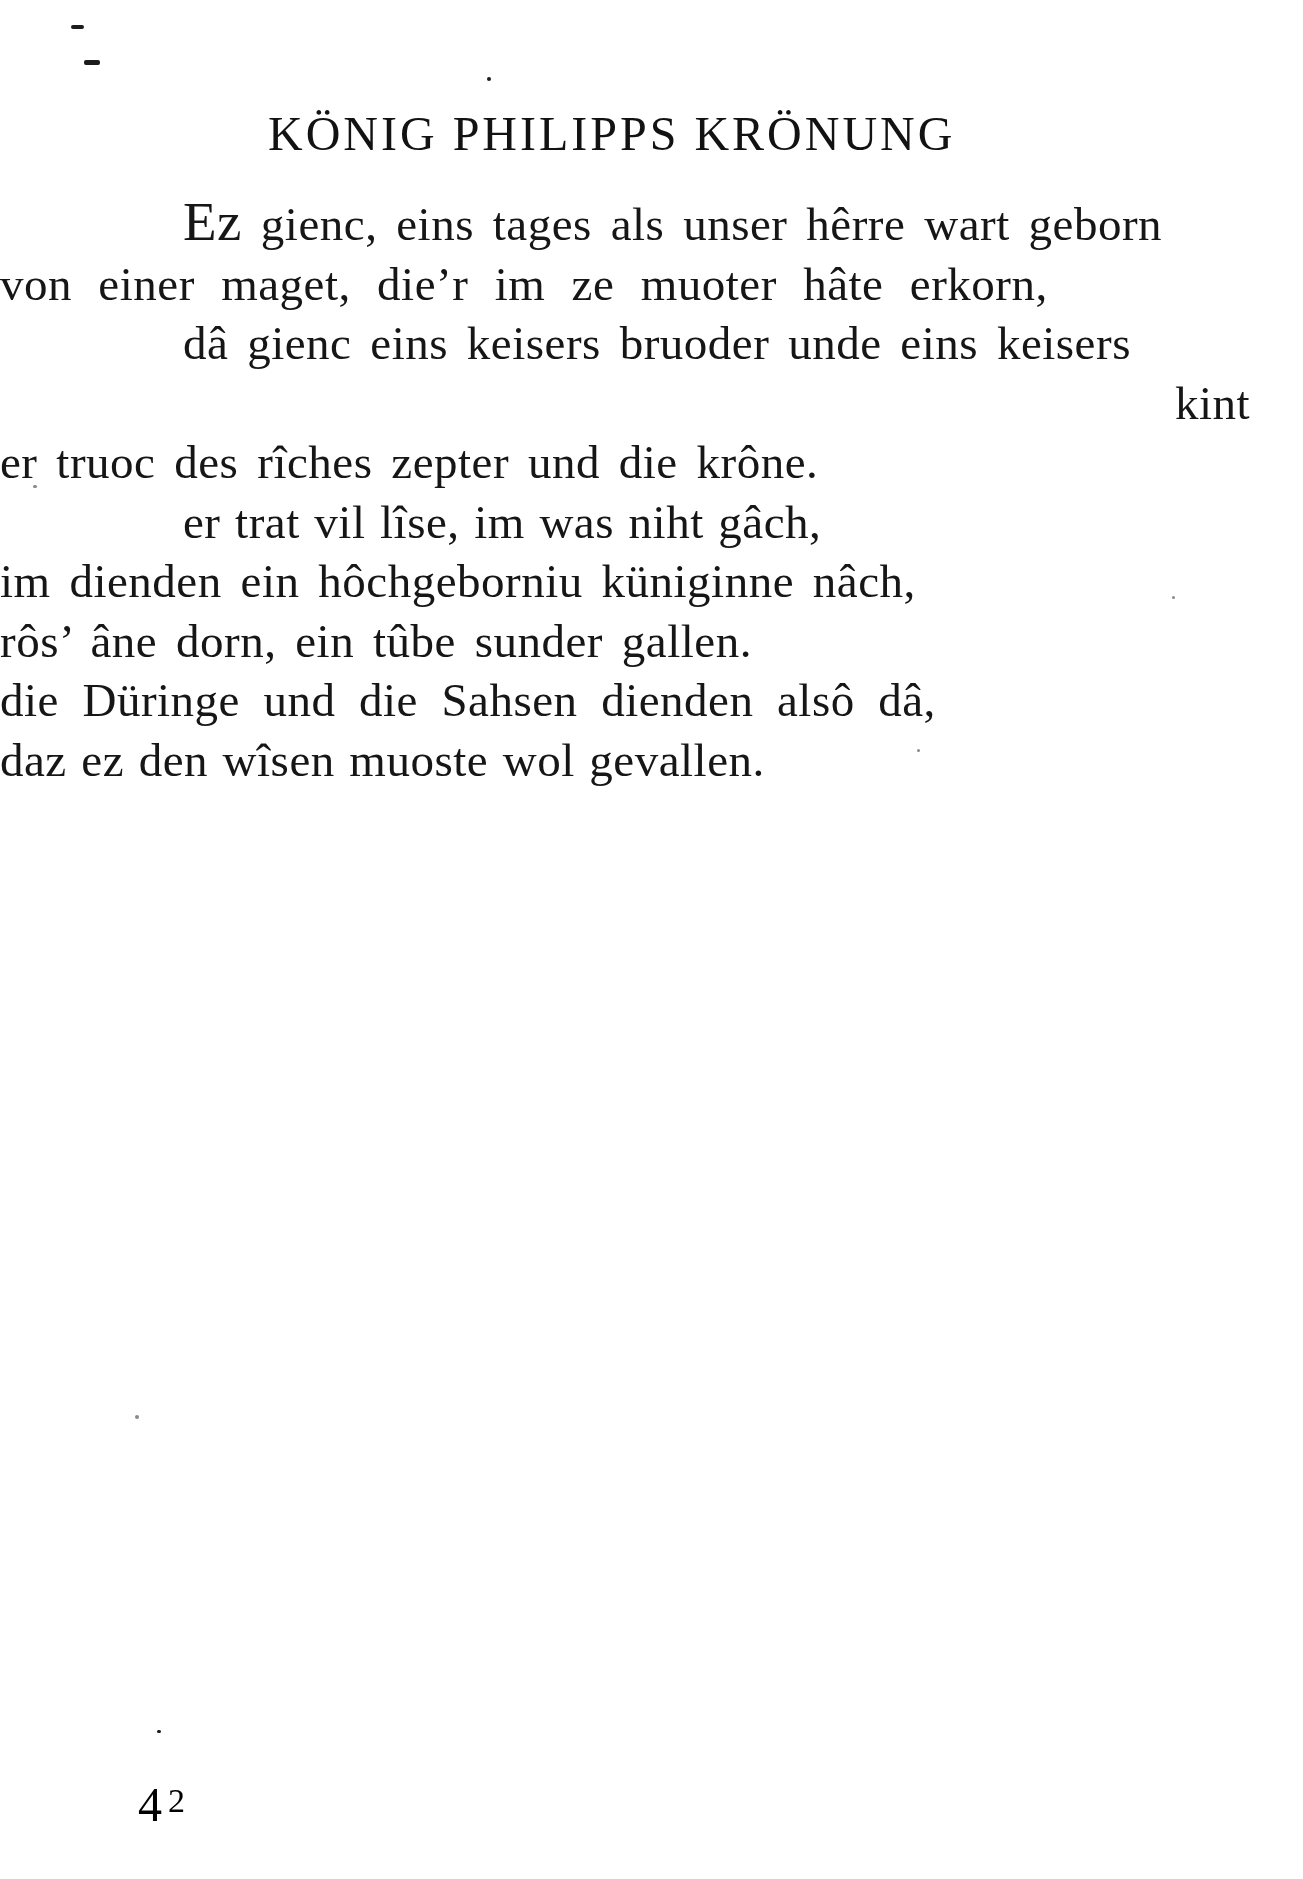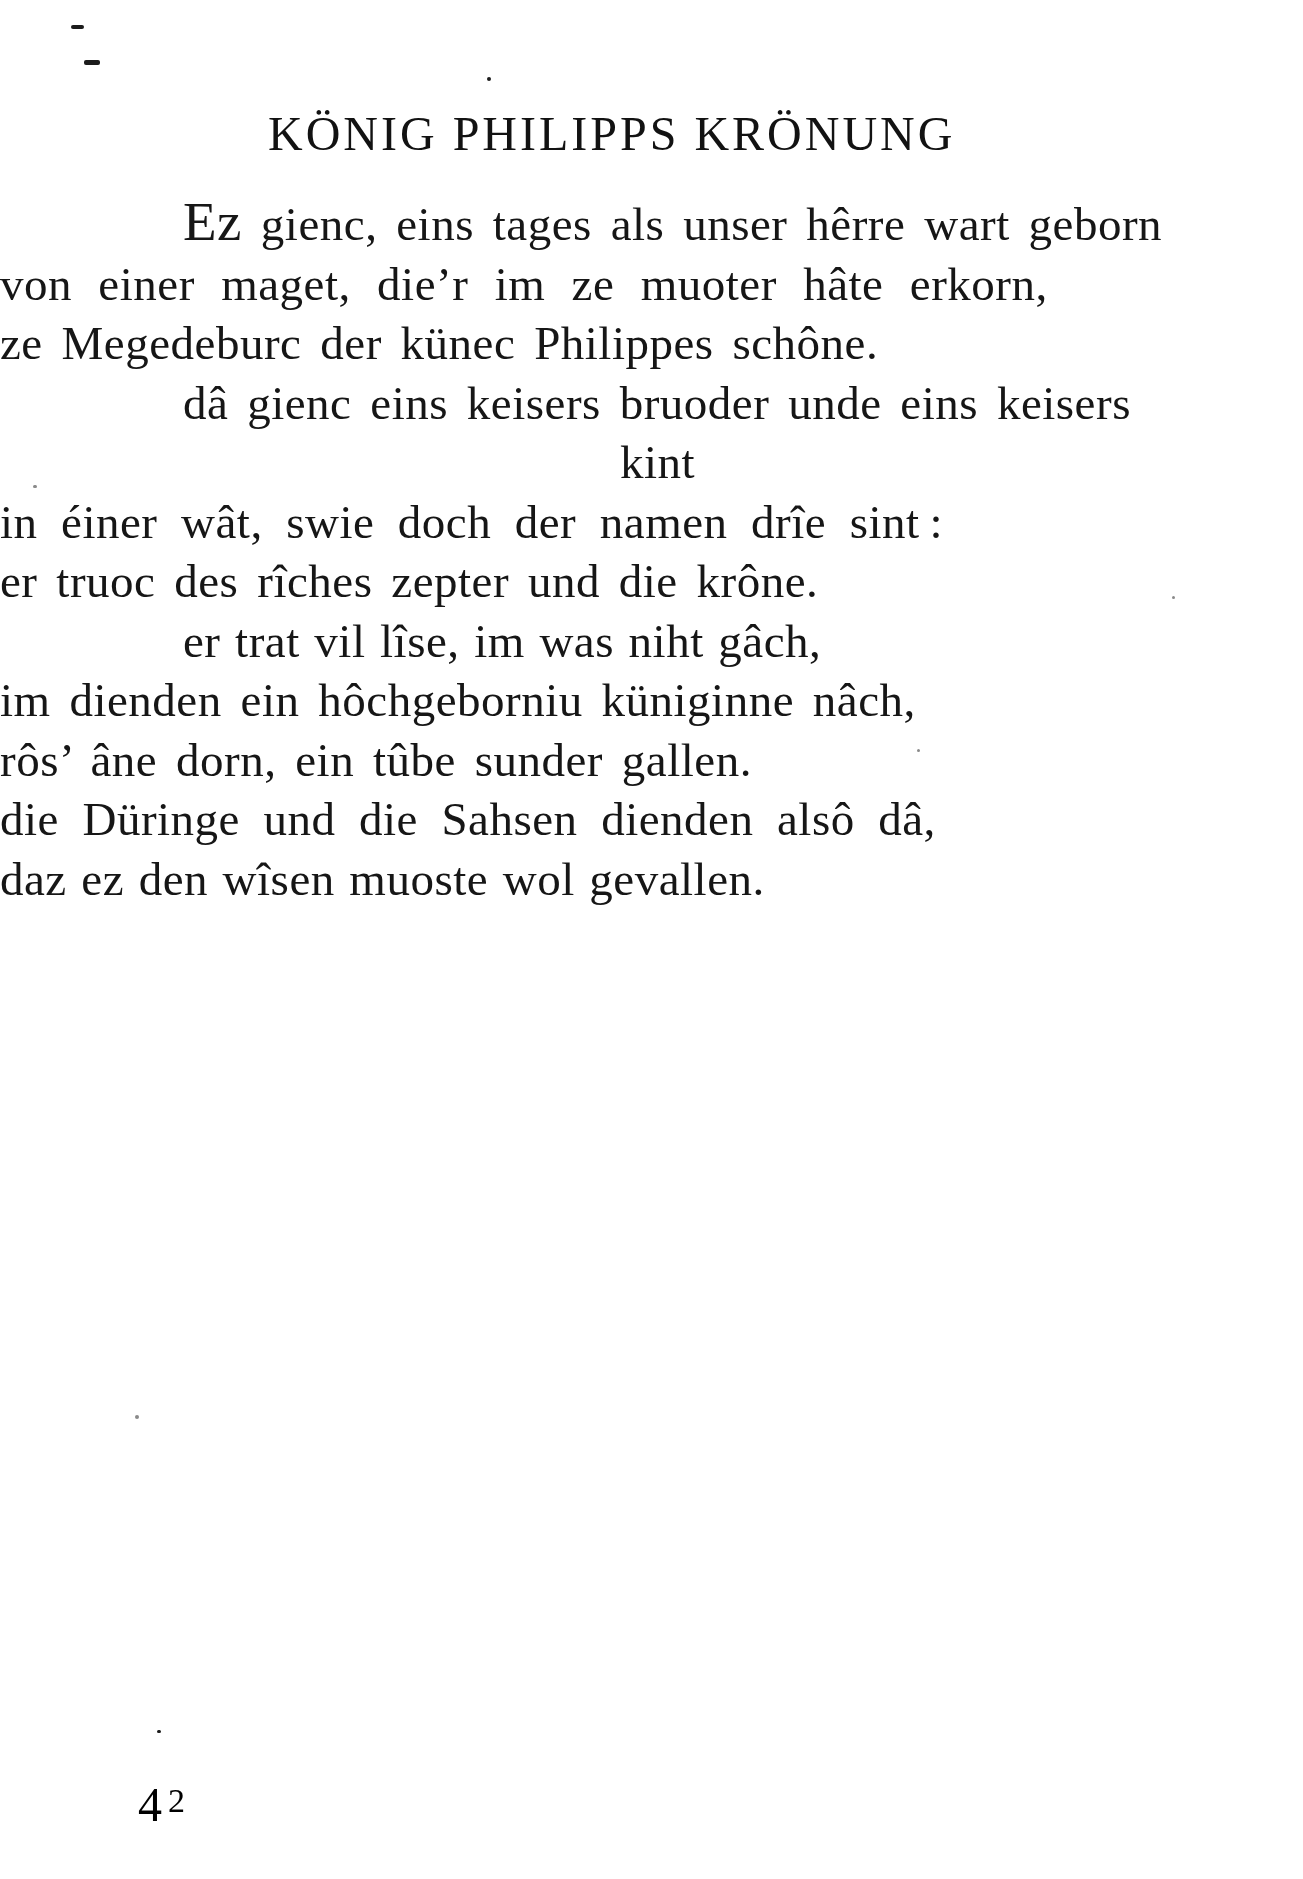--- a/index.html
+++ b/index.html
@@ -16,21 +16,21 @@
     font-size:48px; letter-spacing:3px; white-space:nowrap;
     color:#121212;
   }
   .poem {
     position:absolute; top:192px; left:0; width:1250px;
     font-size:47px; line-height:59.5px;
     letter-spacing:0.5px; word-spacing:0.05em;
   }
   .line { white-space:nowrap; }
   .ind  { padding-left:183px; }
-  .kint { padding-left:620px; }
+  .kint { padding-left:620px;text-align:right; }
   .ws1 { word-spacing:0.14em; }
   .ws2 { word-spacing:0.24em; }
   .ws3 { word-spacing:0.30em; }
   .lead { font-size:55px; }
   .pagenum {
     position:absolute; top:1775px; left:138px;
     font-size:48px; line-height:52px; letter-spacing:1px;
     color:#000000;
   }
   .pagenum .d2 { font-size:34px; vertical-align:9px; margin-left:5px; }
@@ -50,24 +50,22 @@
 <div class="speck" style="left:157px; top:1730px; width:4px; height:3px;"></div>
 
 <div class="title">KÖNIG PHILIPPS KRÖNUNG</div>
 
 <div class="poem">
   <div class="line ind ws1">
     <span class="lead">Ez</span>
     <span>gienc, eins tages als unser hêrre wart geborn</span>
   </div>
   <div class="line ws3">von einer maget, die’r im ze muoter hâte erkorn,</div>
-  <div class="line ws1">ze Megedeburc der künec Philippes schône.</div>
   <div class="line ind ws1">dâ gienc eins keisers bruoder unde eins keisers</div>
   <div class="line kint">kint</div>
-  <div class="line ws2">in éiner wât, swie doch der namen drîe sint :</div>
   <div class="line ws1">er truoc des rîches zepter und die krône.</div>
   <div class="line ind">er trat vil lîse, im was niht gâch,</div>
   <div class="line ws1">im dienden ein hôchgeborniu küniginne nâch,</div>
   <div class="line ws1">rôs’ âne dorn, ein tûbe sunder gallen.</div>
   <div class="line ws2">die Düringe und die Sahsen dienden alsô dâ,</div>
   <div class="line">daz ez den wîsen muoste wol gevallen.</div>
 </div>
 
 <div class="pagenum">
   <span class="d1">4</span><span class="d2">2</span>

